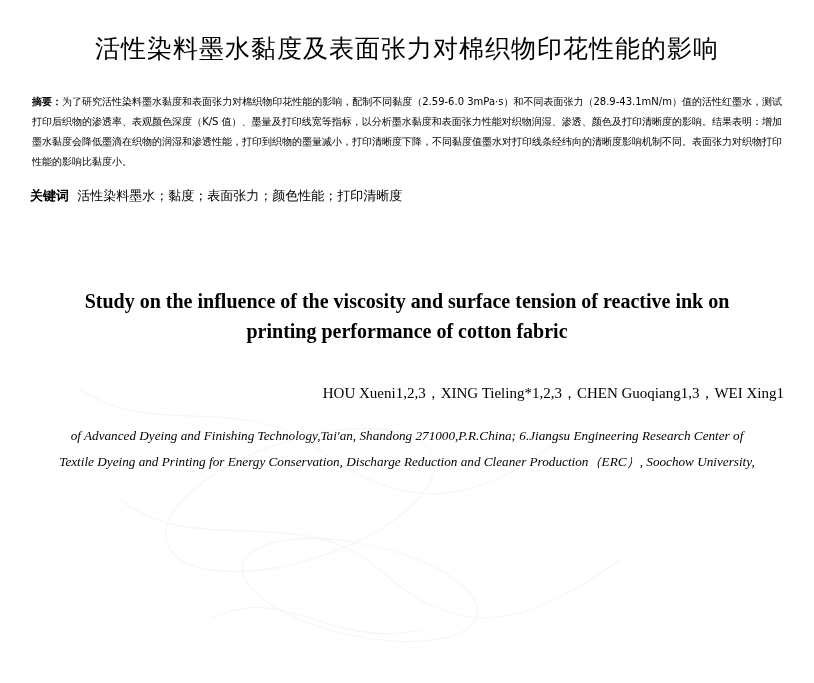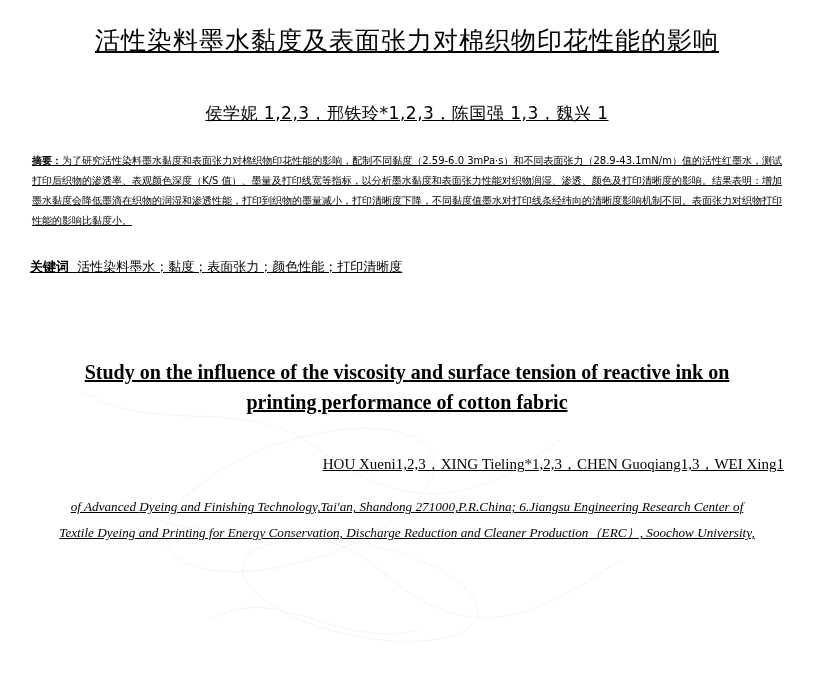--- a/index.html
+++ b/index.html
@@ -13,22 +13,21 @@
     overflow: hidden;
     font-family: "Liberation Serif", "DejaVu Serif", serif;
     color: #000000;
     position: relative;
   }
   .page {
     position: relative;
     width: 814px;
     height: 683px;
     box-sizing: border-box;
-    padding: 14px 30px 0 30px;
-    text-decoration: underline;
+    padding: 22px 30px 0 30px;
   }
   
   .watermark {
     position: absolute;
     left: 0;
     top: 380px;
     width: 814px;
     height: 300px;
     pointer-events: none;
     opacity: 0.25;
@@ -63,21 +62,21 @@
     font-family: "DejaVu Sans", "Liberation Sans", sans-serif;
     line-height: 2.0;
     text-align: justify;
     text-justify: inter-ideograph;
     padding: 0 2px;
   }
   .abstract .lbl {
     font-weight: bold;
   }
   .keywords {
-    margin-top: 24px;
+    margin-top: 12px;
     font-size: 13px;
     font-family: "DejaVu Sans", "Liberation Sans", sans-serif;
     line-height: 1.9;
   }
   .keywords .lbl {
     font-weight: bold;
   }
   .en-title {
     margin-top: 78px;
     text-align: center;
@@ -116,21 +115,20 @@
       <path d="M80 10 C 160 60, 240 10, 320 70 S 470 130, 560 60"></path>
       <path d="M120 120 C 200 180, 300 120, 380 190 S 520 250, 620 180"></path>
       <ellipse cx="300" cy="120" rx="140" ry="60" transform="rotate(-18 300 120)"></ellipse>
       <ellipse cx="360" cy="210" rx="120" ry="46" transform="rotate(12 360 210)"></ellipse>
       <path d="M210 240 C 280 200, 330 270, 420 250"></path>
     </g>
   </svg>
 
   <h1 class="cn-title">活性染料墨水黏度及表面张力对棉织物印花性能的影响</h1>
 
-  <div class="cn-authors">侯学妮 1,2,3，邢铁玲*1,2,3，陈国强 1,3，魏兴 1</div>
 
 
   <div class="abstract">
     <span class="lbl">摘要：</span><span>为了研究活性染料墨水黏度和表面张力对棉织物印花性能的影响，配制不同黏度（2.59-6.0 3mPa·s）和不同表面张力（28.9-43.1mN/m）值的活性红墨水，测试打印后织物的渗透率、表观颜色深度（K/S 值）、墨量及打印线宽等指标，以分析墨水黏度和表面张力性能对织物润湿、渗透、颜色及打印清晰度的影响。结果表明：增加墨水黏度会降低墨滴在织物的润湿和渗透性能，打印到织物的墨量减小，打印清晰度下降，不同黏度值墨水对打印线条经纬向的清晰度影响机制不同。表面张力对织物打印性能的影响比黏度小。</span>
   </div>
 
   <div class="keywords">
     <span class="lbl">关键词</span>&nbsp;&nbsp;<span>活性染料墨水；黏度；表面张力；颜色性能；打印清晰度</span>
   </div>
 

